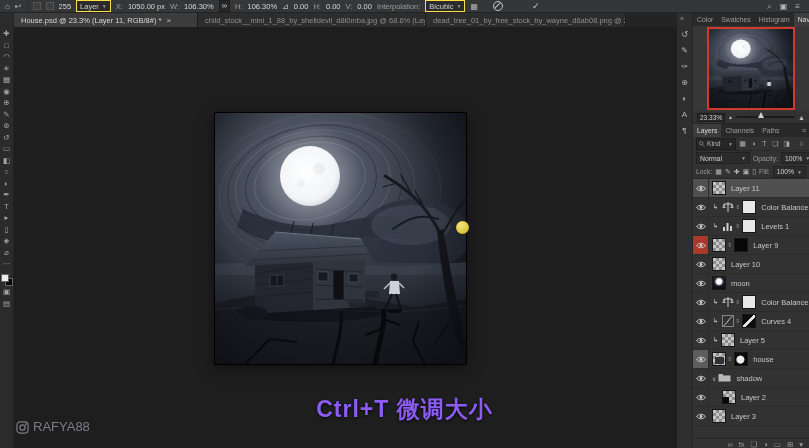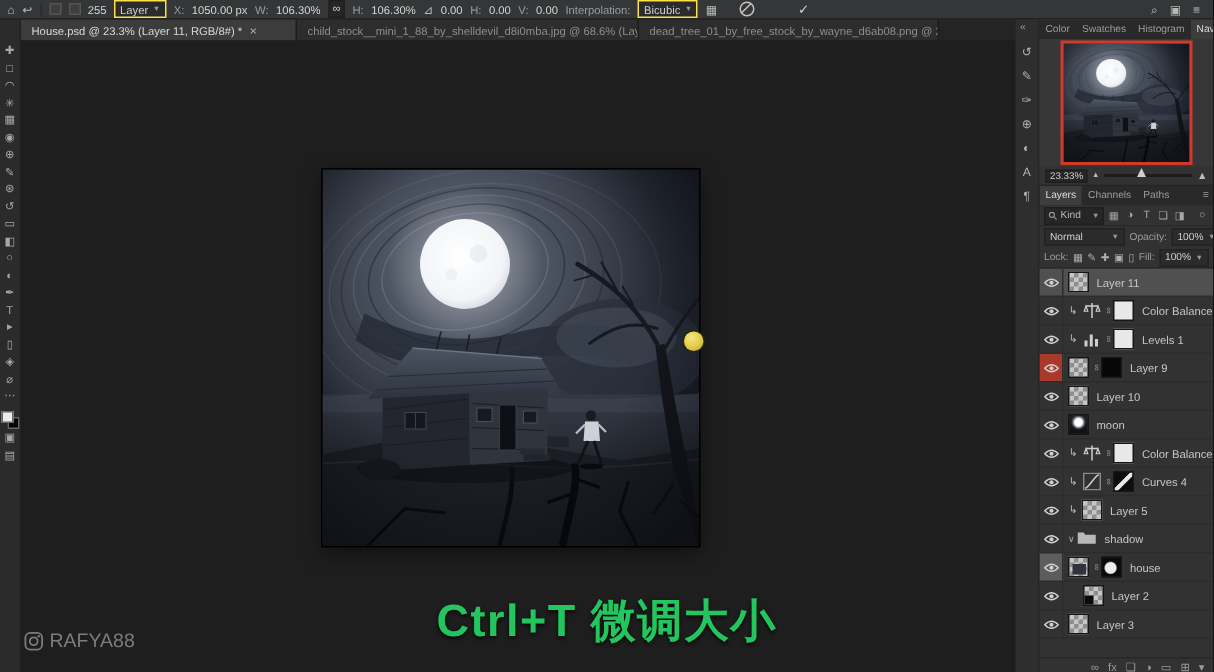--- a/index.html
+++ b/index.html
@@ -99,22 +99,22 @@
   .mask.black{background:#070707;}
   .mask.bw{background:radial-gradient(circle at 45% 55%, #ededed 0 3.5px, transparent 4.5px),#0a0a0a;}
   .mask.curve{background:linear-gradient(135deg, transparent 42%, #e8e8e8 45% 58%, transparent 62%),#0c0c0c;}
   .adj-ico{width:13px;height:13px;flex:none;display:flex;align-items:center;justify-content:center;}
   .lname{margin-left:3px;white-space:nowrap;overflow:hidden;}
   .indent{margin-left:10px;}
   .lp-bottom{height:8px;overflow:hidden;border-top:1px solid #272728;display:flex;gap:6px;justify-content:flex-end;
              align-items:flex-start;padding:1px 6px 0;font-size:7.5px;color:#9a9a9a;background:#323233;}
 
   
-  .caption{position:absolute;left:0;top:394px;width:809px;text-align:center;font-size:30px;font-weight:bold;
-           color:#22c55e;letter-spacing:1px;text-shadow:0 1px 3px rgba(0,0,0,.8);}
+  .caption{position:absolute;left:0;top:394px;width:809px;text-align:center;font-size:23px;font-weight:bold;
+           color:#8b5cf6;letter-spacing:1px;text-shadow:0 1px 3px rgba(0,0,0,.8);}
   .watermark{position:absolute;left:16px;top:419px;display:flex;align-items:flex-end;gap:4px;color:#85858c;font-size:13px;opacity:.9;}
 
   .eye-svg{display:block;}
 </style>
 </head>
 <body>
 
 <div class="screen">
 
   <svg width="0" height="0" style="position:absolute">
@@ -571,50 +571,50 @@
                   </svg>
                 </span>
               </span>
               <span class="rowbody">
                 <span class="clip">↳</span>
                 <span class="thumb"></span>
                 <span class="lname">Layer 5</span>
               </span>
             </div>
             <div class="lrow">
+              <span class="eyecell hl">
+                <span>
+                  <svg class="eye-svg" width="10" height="7" viewBox="0 0 10 7">
+                    <path d="M0.5 3.5 Q5 -1.2 9.5 3.5 Q5 8.2 0.5 3.5 Z" fill="none" stroke="#cfcfcf" stroke-width="0.9"></path>
+                    <circle cx="5" cy="3.5" r="1.4" fill="#cfcfcf"></circle>
+                  </svg>
+                </span>
+              </span>
+              <span class="rowbody">
+                <span class="thumb t-house"></span>
+                <span class="chain">∞</span>
+                <span class="mask bw"></span>
+                <span class="lname">house</span>
+              </span>
+            </div>
+            <div class="lrow">
               <span class="eyecell">
                 <span>
                   <svg class="eye-svg" width="10" height="7" viewBox="0 0 10 7">
                     <path d="M0.5 3.5 Q5 -1.2 9.5 3.5 Q5 8.2 0.5 3.5 Z" fill="none" stroke="#cfcfcf" stroke-width="0.9"></path>
                     <circle cx="5" cy="3.5" r="1.4" fill="#cfcfcf"></circle>
                   </svg>
                 </span>
               </span>
               <span class="rowbody">
                 <span class="caret">∨</span>
                 <span><svg width="13" height="10" viewBox="0 0 13 10">
                     <path d="M0.5 2 h4 l1 1.5 h7 v6 h-12 z" fill="#b9b9b9"></path>
                   </svg></span>
                 <span class="lname">shadow</span>
-              </span>
-            </div>
-            <div class="lrow">
-              <span class="eyecell hl">
-                <span>
-                  <svg class="eye-svg" width="10" height="7" viewBox="0 0 10 7">
-                    <path d="M0.5 3.5 Q5 -1.2 9.5 3.5 Q5 8.2 0.5 3.5 Z" fill="none" stroke="#cfcfcf" stroke-width="0.9"></path>
-                    <circle cx="5" cy="3.5" r="1.4" fill="#cfcfcf"></circle>
-                  </svg>
-                </span>
-              </span>
-              <span class="rowbody">
-                <span class="thumb t-house"></span>
-                <span class="chain">∞</span>
-                <span class="mask bw"></span>
-                <span class="lname">house</span>
               </span>
             </div>
             <div class="lrow">
               <span class="eyecell">
                 <span>
                   <svg class="eye-svg" width="10" height="7" viewBox="0 0 10 7">
                     <path d="M0.5 3.5 Q5 -1.2 9.5 3.5 Q5 8.2 0.5 3.5 Z" fill="none" stroke="#cfcfcf" stroke-width="0.9"></path>
                     <circle cx="5" cy="3.5" r="1.4" fill="#cfcfcf"></circle>
                   </svg>
                 </span>

